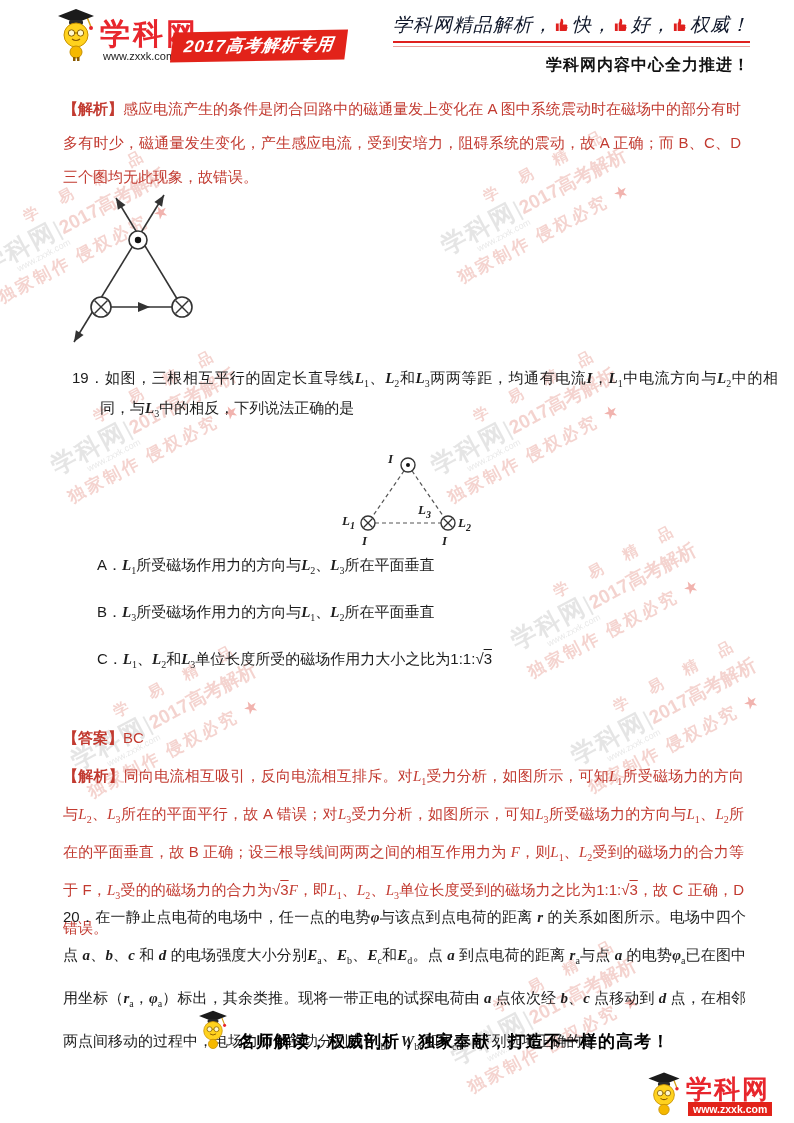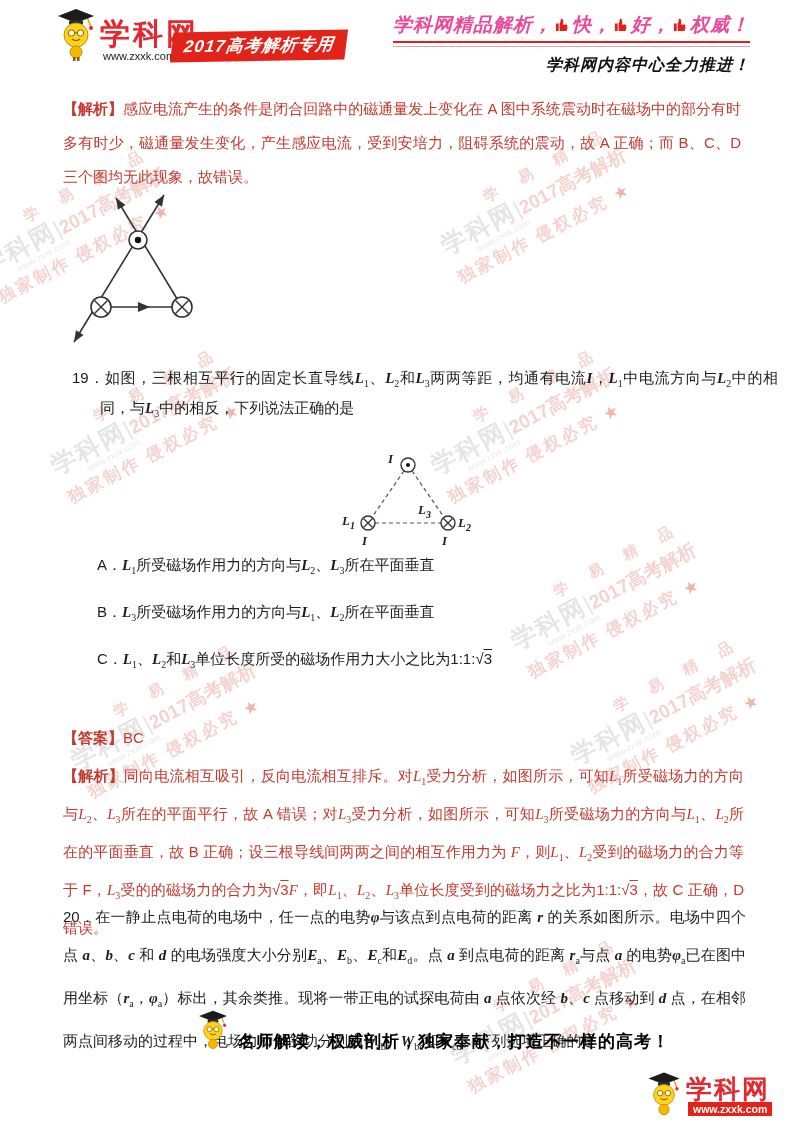--- a/index.html
+++ b/index.html
@@ -18,25 +18,25 @@
   .wm-star{color:#e46a60;}
   
   .hdr-mascot{position:absolute;left:54px;top:6px;width:44px;height:56px;}
   .hdr-brand{position:absolute;left:100px;top:14px;font-size:30px;font-weight:bold;
              color:#e8262d;letter-spacing:3px;}
   .hdr-url{position:absolute;left:103px;top:50px;font-size:11px;color:#222;}
   .hdr-badge{position:absolute;left:172px;top:31px;background:#e2231a;color:#fff;
              font-size:17px;font-weight:bold;font-style:italic;padding:3px 12px 4px 12px;
              transform:skewX(-8deg) rotate(-1deg);letter-spacing:1px;}
   .hdr-right{position:absolute;right:44px;top:12px;text-align:right;}
-  .hdr-slogan{color:#ec4899;font-size:19px;font-weight:bold;font-style:italic;
+  .hdr-slogan{color:#0f172a;font-size:19px;font-weight:normal;font-style:italic;
               letter-spacing:1px;white-space:nowrap;text-align:center;}
   .hdr-slogan .thumb{display:inline-block;width:17px;height:17px;vertical-align:-2px;margin:0 1px;}
   .hdr-underline{height:3px;border-top:2px solid #e0201e;border-bottom:1px solid #eba29d;margin-top:3px;}
-  .hdr-sub{margin-top:8px;font-size:16px;color:#111;font-weight:600;letter-spacing:1px;font-style:italic;}
+  .hdr-sub{margin-top:8px;font-size:16px;color:#111;font-weight:600;letter-spacing:1px;}
   
   .para{position:absolute;line-height:34px;font-size:15px;text-align:justify;z-index:2;}
   .red{color:#c23a30;}
   .lbl{font-weight:bold;}
   i{font-family:"Liberation Serif","DejaVu Serif",serif;}
   sub{font-family:"Liberation Serif","DejaVu Serif",serif;font-size:10px;}
   .ol{text-decoration:overline;}
   .math-b i{font-weight:bold;}
   .stem19{padding-left:28px;text-indent:-28px;}
   .option{margin-bottom:19px;line-height:22px;}

